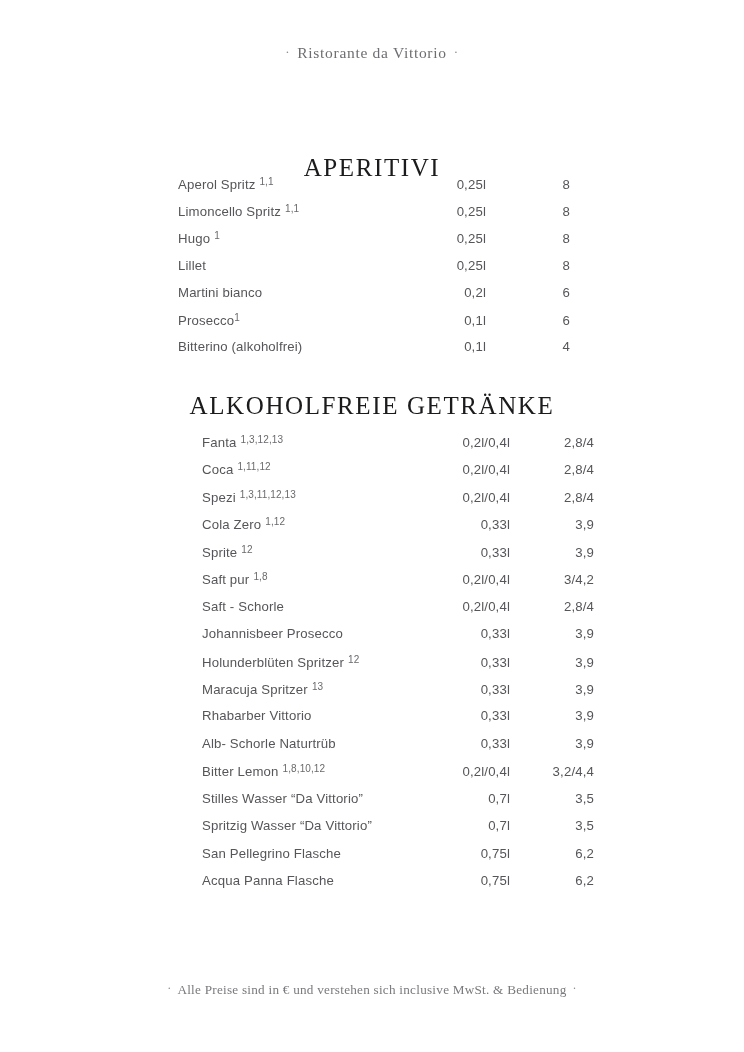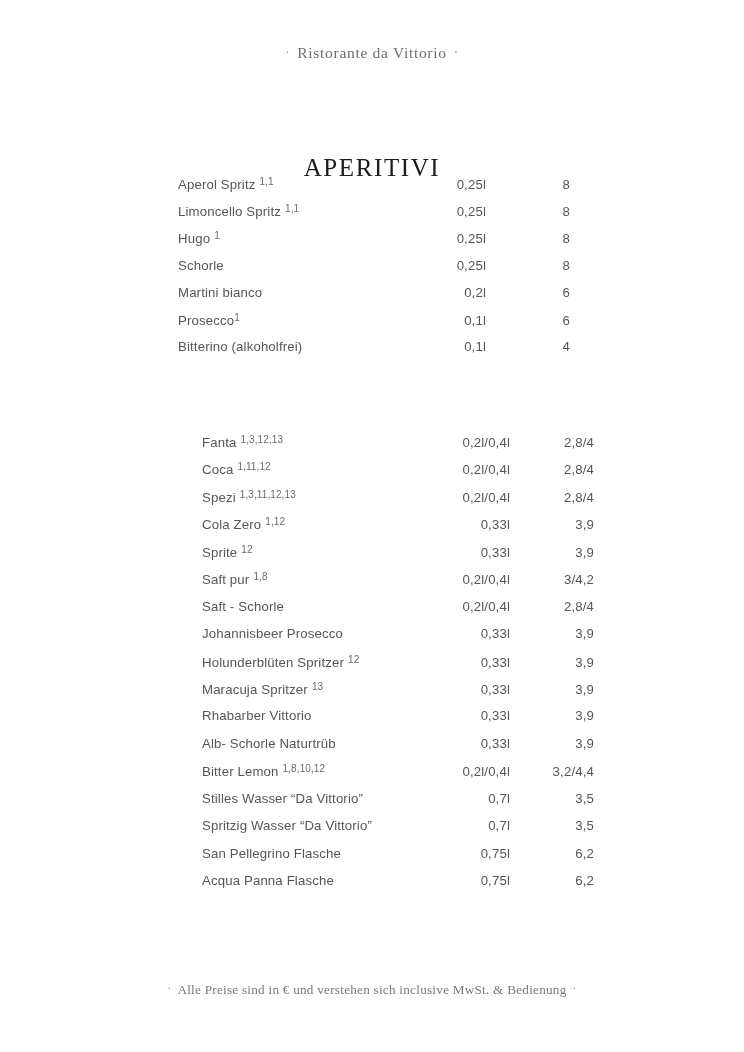--- a/index.html
+++ b/index.html
@@ -140,41 +140,42 @@
         <div class="row-name"><span>Limoncello Spritz</span><sup class="allergens spaced">1,1</sup></div>
         <div class="row-size">0,25l</div>
         <div class="row-price">8</div>
       </div>
       <div class="menu-row">
         <div class="row-name"><span>Hugo</span><sup class="allergens spaced">1</sup></div>
         <div class="row-size">0,25l</div>
         <div class="row-price">8</div>
       </div>
       <div class="menu-row">
-        <div class="row-name"><span>Schorle</span></div>
+        <div class="row-name"><span>Lillet</span></div>
         <div class="row-size">0,25l</div>
         <div class="row-price">8</div>
       </div>
       <div class="menu-row">
         <div class="row-name"><span>Martini bianco</span></div>
         <div class="row-size">0,2l</div>
         <div class="row-price">6</div>
       </div>
       <div class="menu-row">
         <div class="row-name"><span>Prosecco</span><sup class="allergens">1</sup></div>
         <div class="row-size">0,1l</div>
         <div class="row-price">6</div>
       </div>
       <div class="menu-row">
         <div class="row-name"><span>Bitterino (alkoholfrei)</span></div>
         <div class="row-size">0,1l</div>
         <div class="row-price">4</div>
       </div>
     </div>
 
+  <h2 class="section-title" id="title-alkoholfreie">ALKOHOLFREIE GETRÄNKE</h2>
 
   <div class="menu-list" id="list-alkoholfreie">
       <div class="menu-row">
         <div class="row-name"><span>Fanta</span><sup class="allergens spaced">1,3,12,13</sup></div>
         <div class="row-size">0,2l/0,4l</div>
         <div class="row-price">2,8/4</div>
       </div>
       <div class="menu-row">
         <div class="row-name"><span>Coca</span><sup class="allergens spaced">1,11,12</sup></div>
         <div class="row-size">0,2l/0,4l</div>

